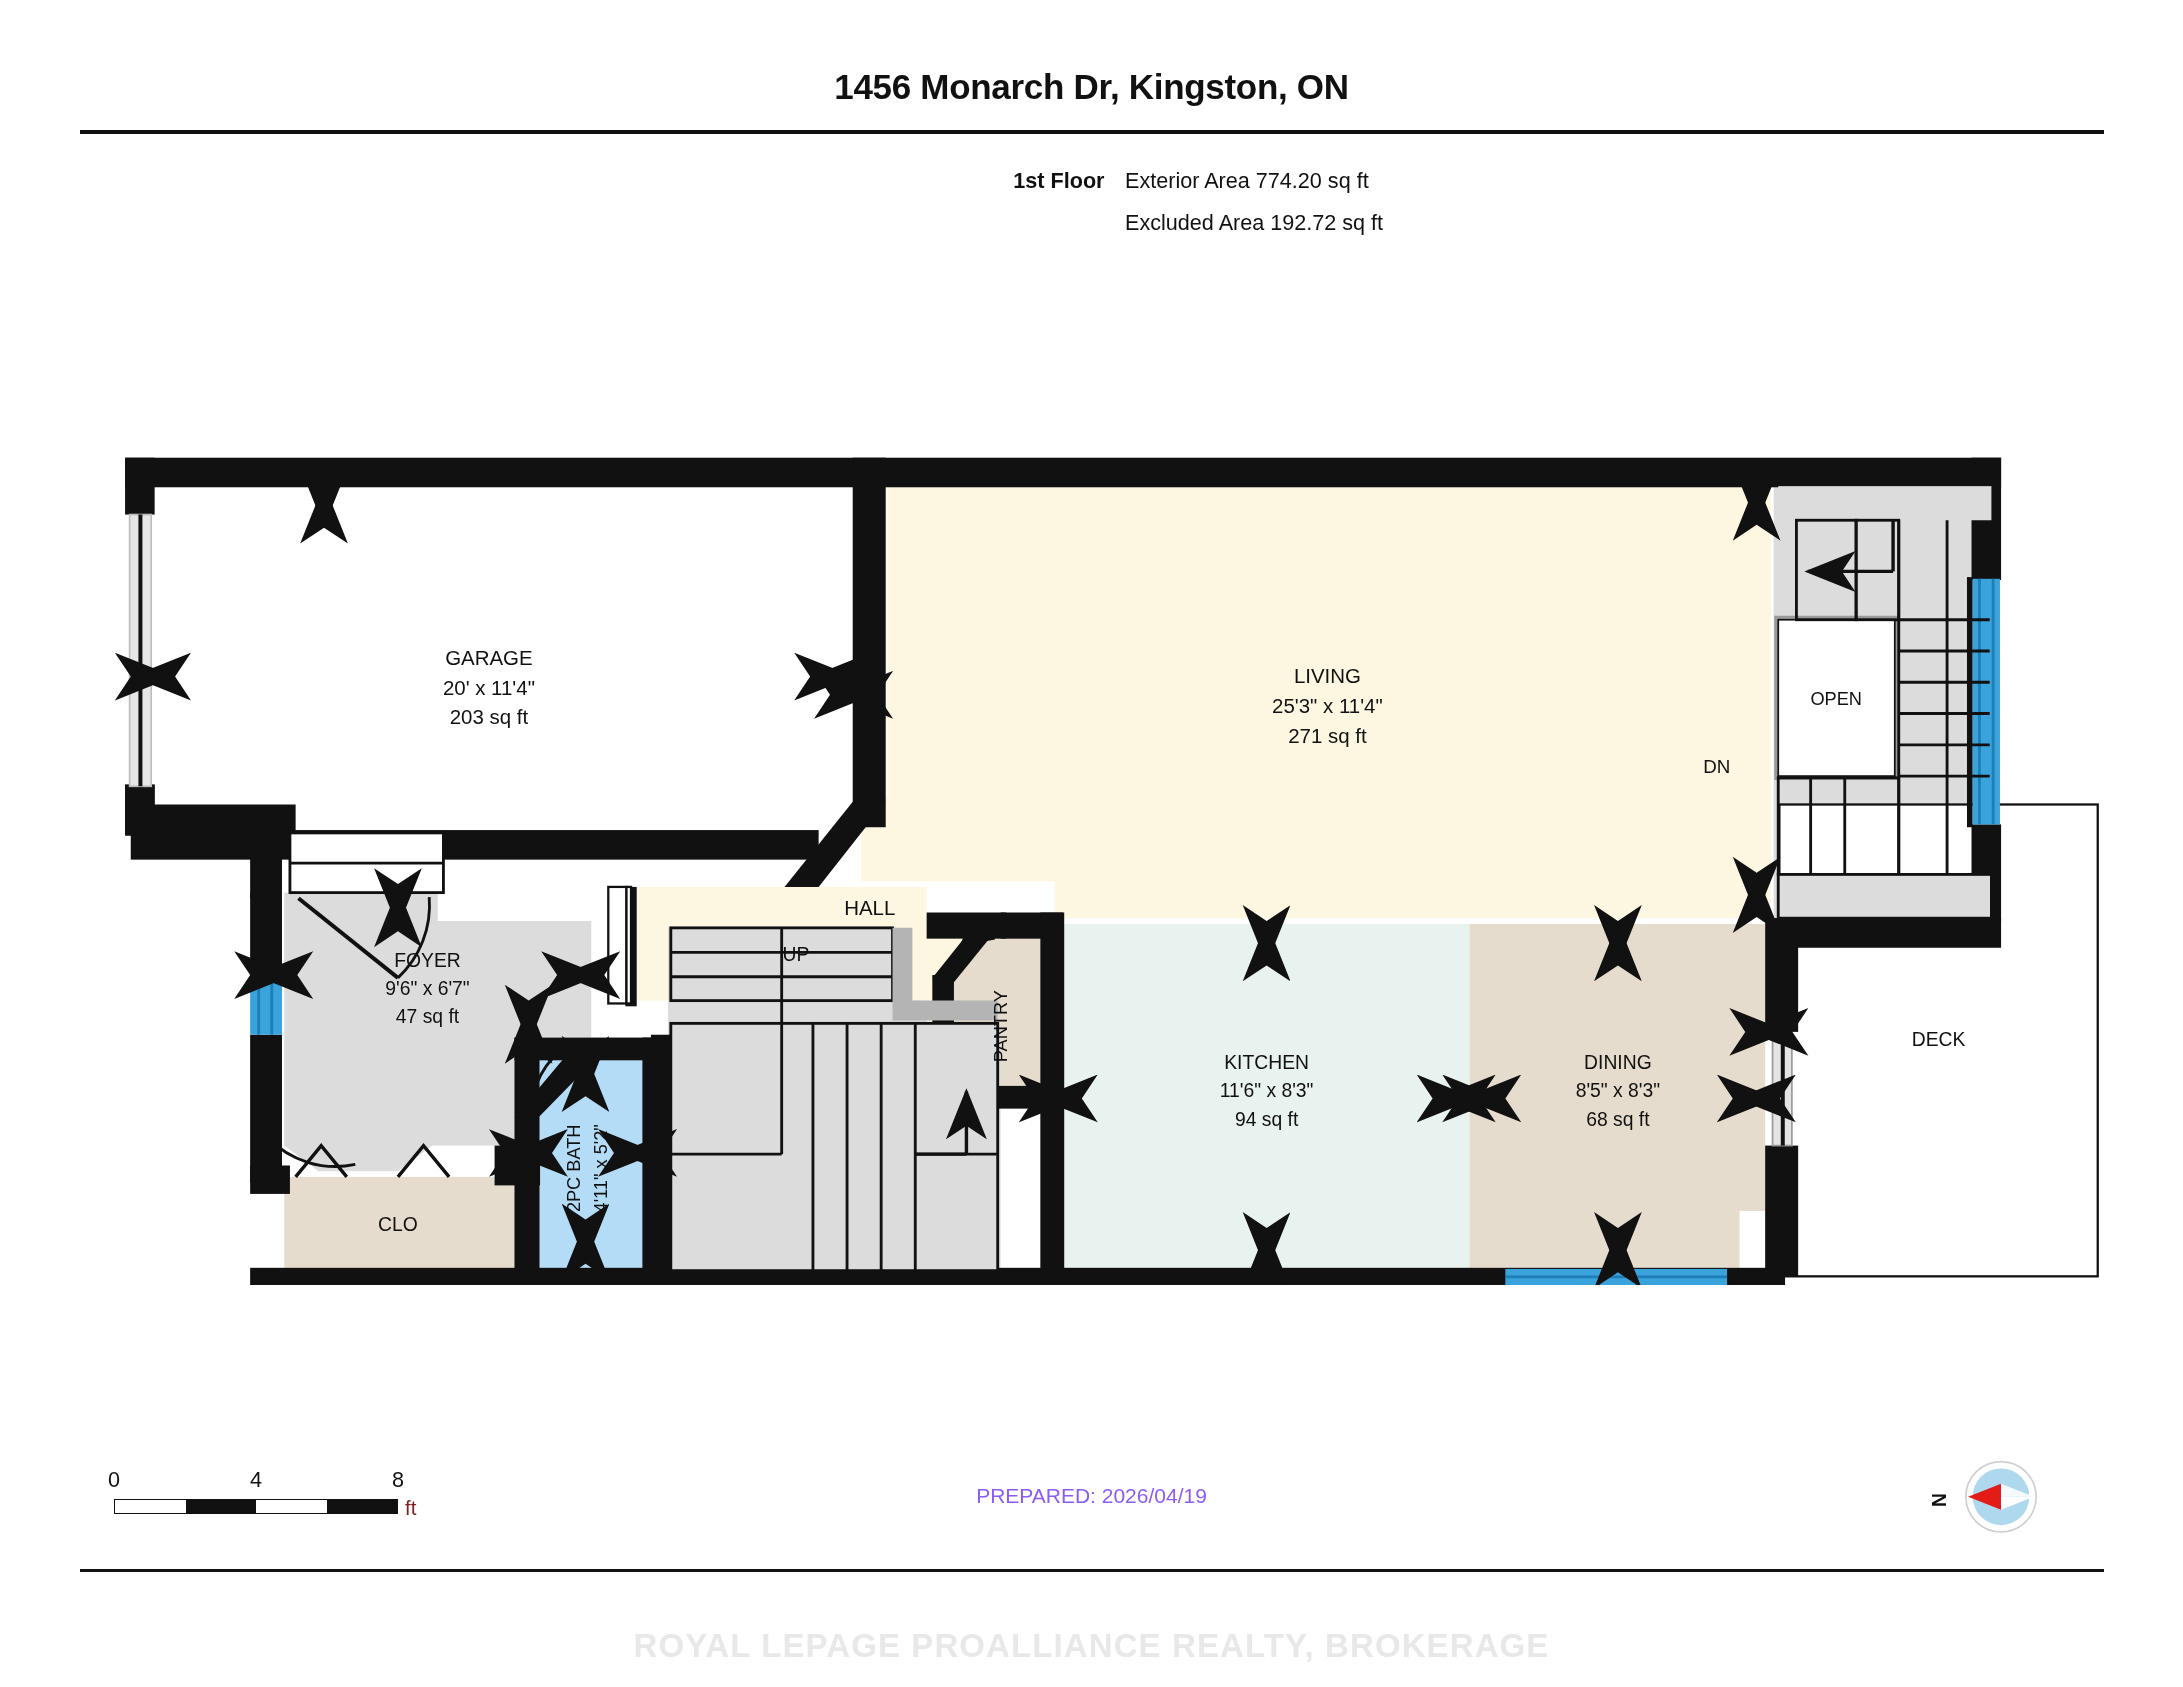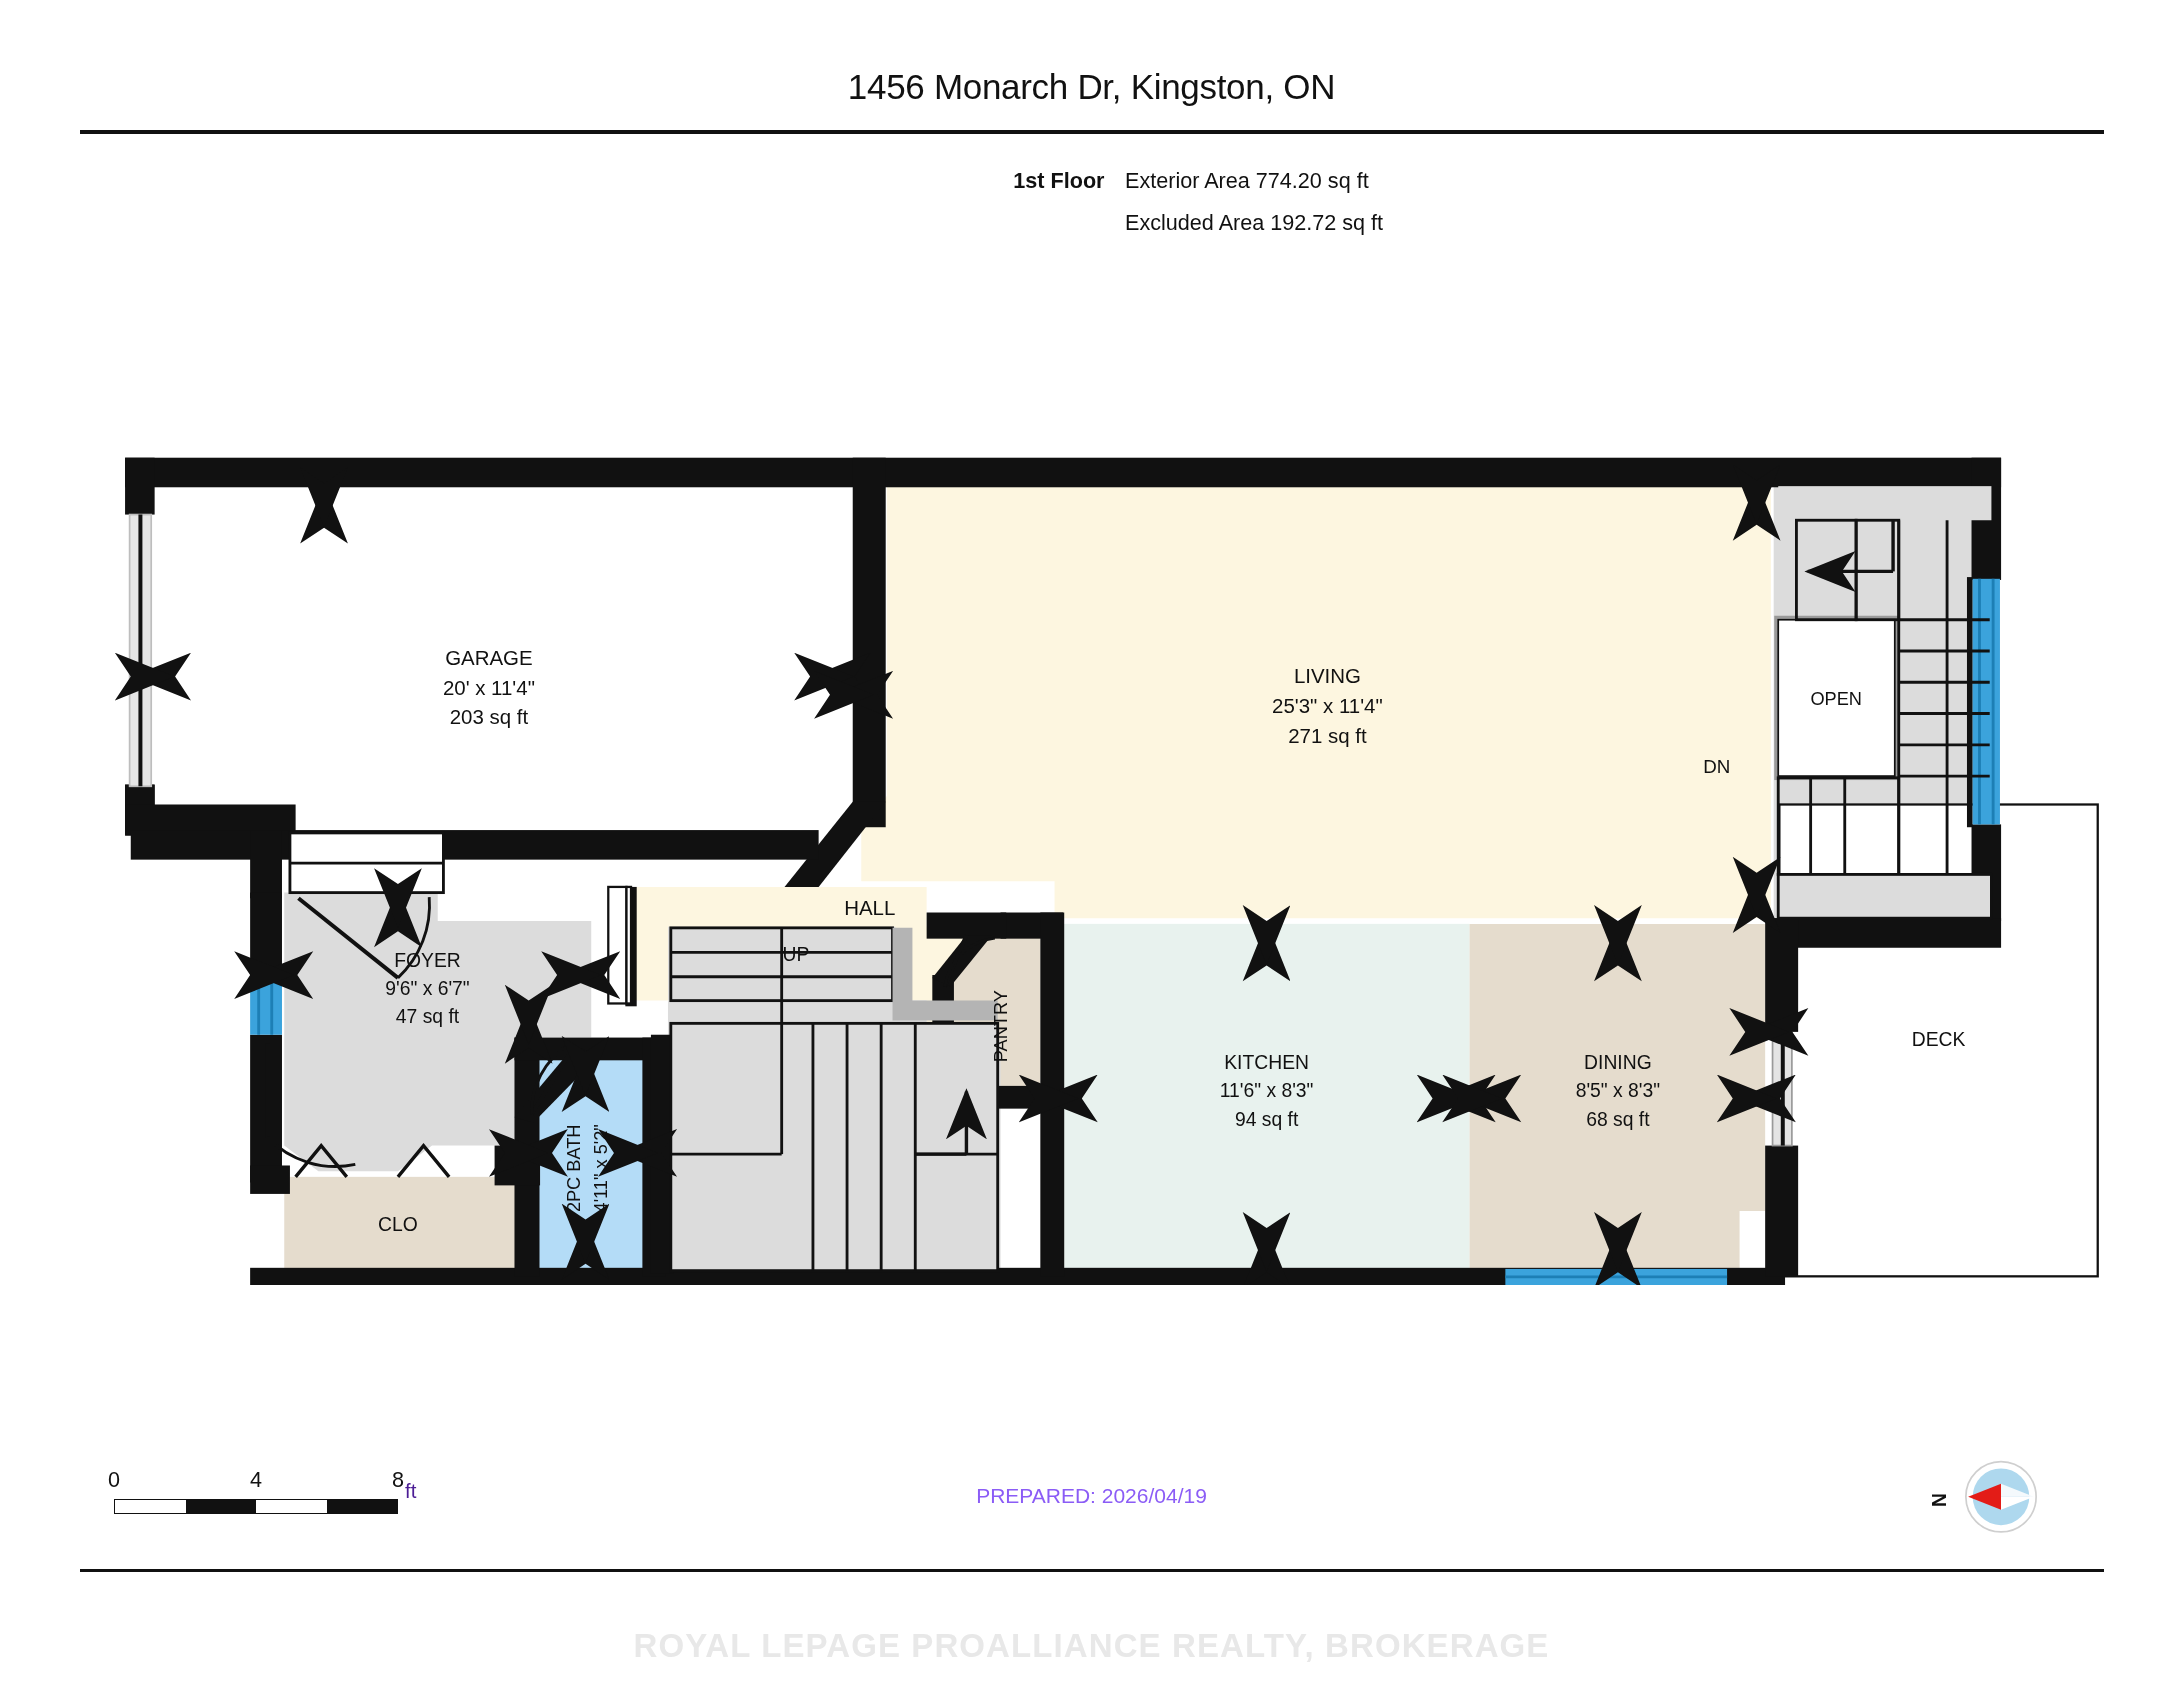--- a/index.html
+++ b/index.html
@@ -7,21 +7,21 @@
     width: 2183px; height: 1687px;
     background: #ffffff;
     font-family: "Liberation Sans", sans-serif;
     overflow: hidden;
   }
   #page { position: relative; width: 2183px; height: 1687px; background: #fff; }
 
   
   #title {
     position: absolute; left: 0; top: 67px; width: 2183px;
-    text-align: center; font-size: 35px; font-weight: normal; color: #111;
+    text-align: center; font-size: 35px; font-weight: bold; color: #111;
     letter-spacing: -0.3px;
   }
   #title-rule {
     position: absolute; left: 80px; top: 130px; width: 2024px; height: 4px;
     background: #111;
   }
   #summary { position: absolute; left: 995px; top: 152px; width: 682px; }
   .sum-row { display: flex; align-items: flex-start; margin-bottom: 9px; margin-top: 16px; }
   .sum-label {
     width: 130px; text-align: right; font-size: 21.6px; font-weight: bold;
@@ -42,21 +42,21 @@
     transform: translateX(-50%);
   }
   .sb-track {
     position: relative; width: 284px; height: 15px; margin-top: 3.4px;
     border: 1.1px solid #111; display: flex;
   }
   .sb-seg { flex: 1 1 0; }
   .sb-seg.dark { background: #111; }
   .sb-seg.light { background: #fff; }
   #sb-unit {
-    position: absolute; left: 291px; top: 12px; font-size: 20.5px; color: #4c1d95;
+    position: absolute; left: 291px; top: 29px; font-size: 20.5px; color: #7f1d1d;
   }
 
   
   #prepared {
     position: absolute; left: 0; top: 1484px; width: 2183px;
     text-align: center; font-size: 21px; color: #8b5cf6;
   }
 
   
   #compass { position: absolute; left: 1933px; top: 1456px; width: 136px; height: 85px; }

